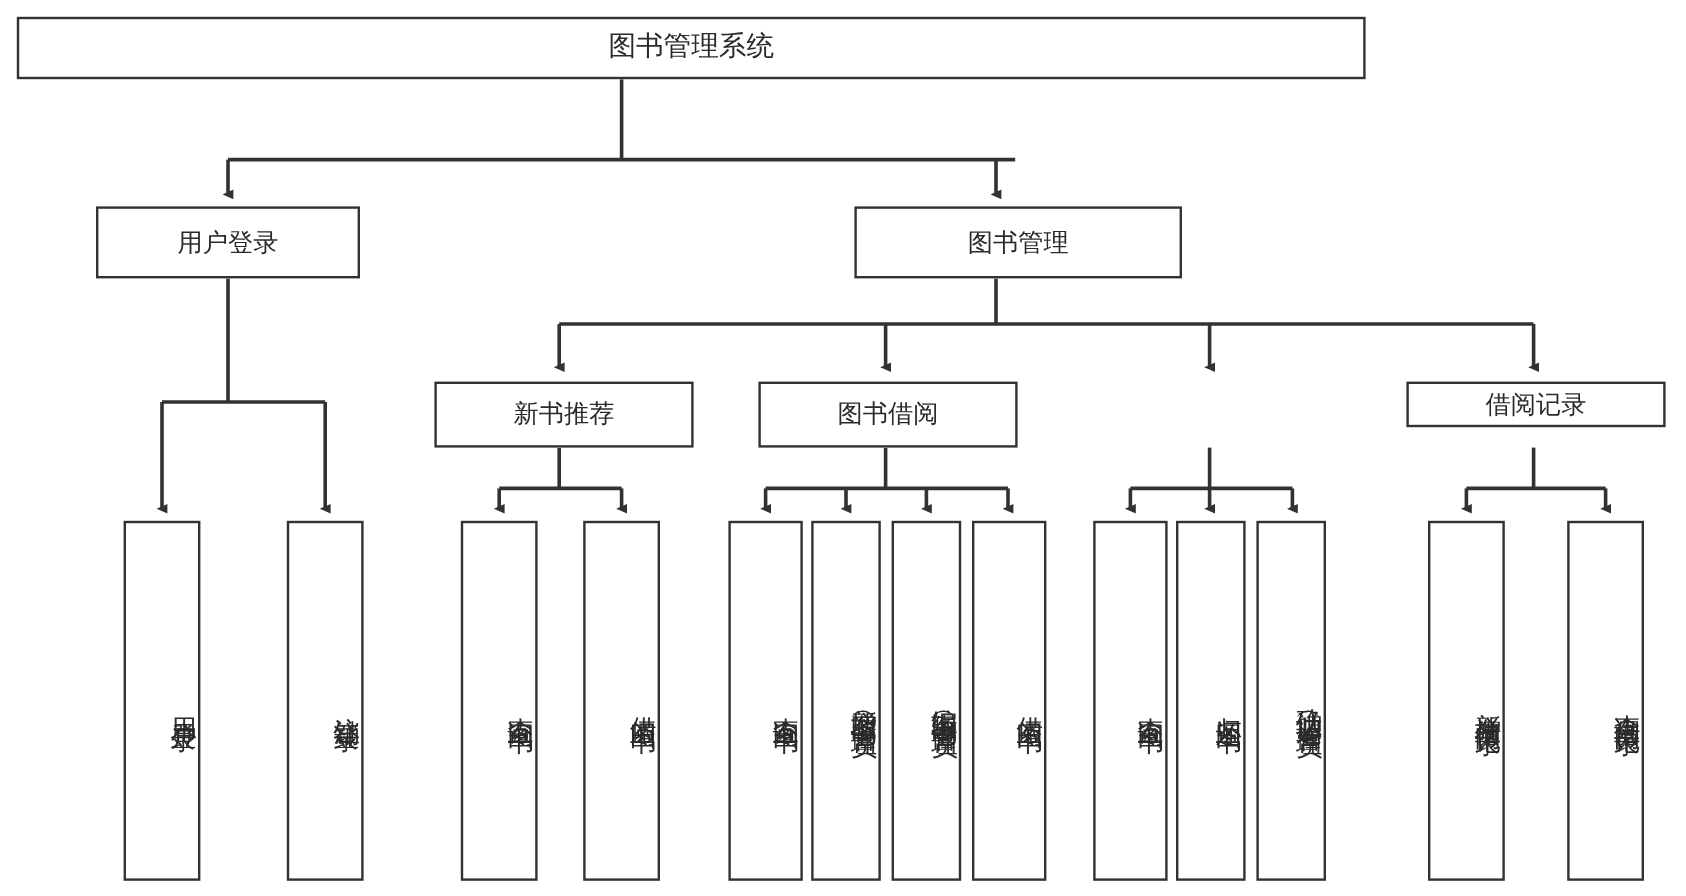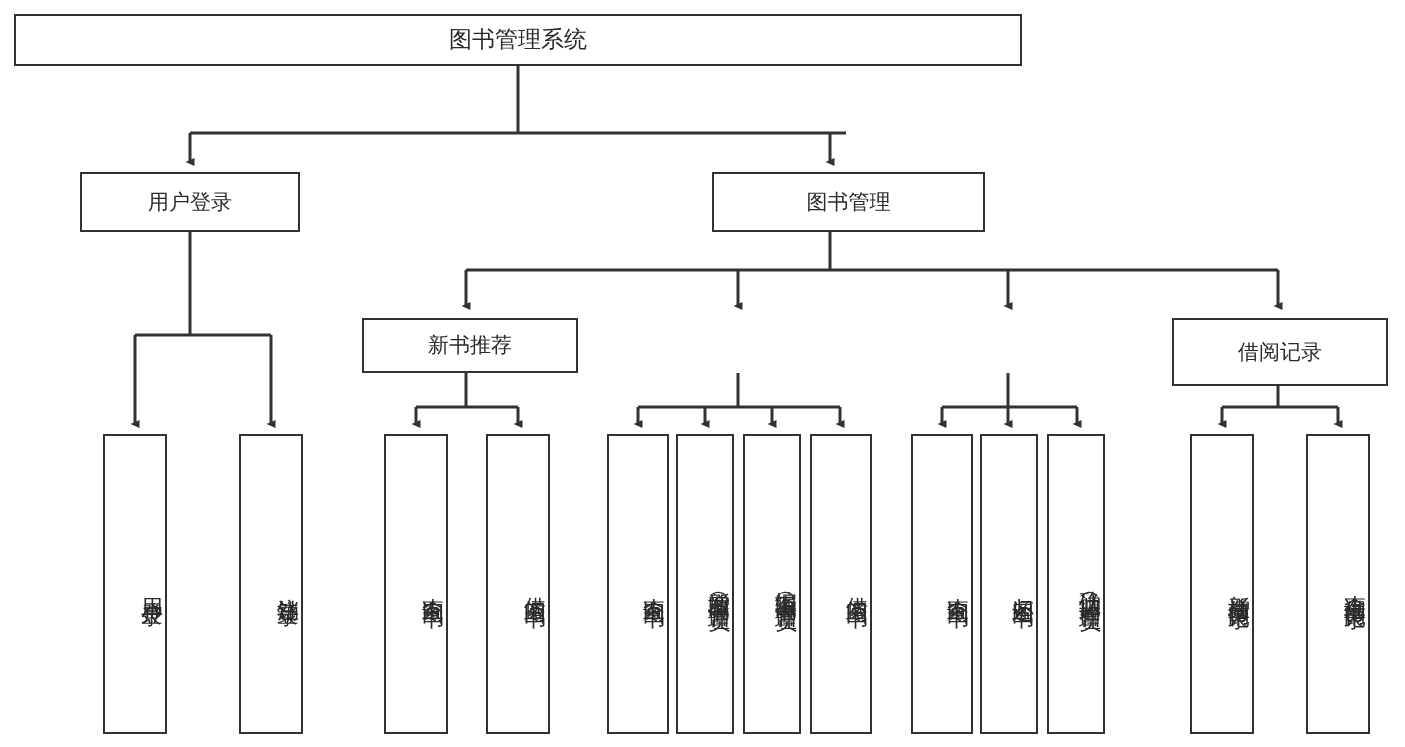--- a/index.html
+++ b/index.html
@@ -117,35 +117,38 @@
       <path d="M1008,407 L1008,424" marker-end="url(#arrow)"></path>
       <path d="M1077,407 L1077,424" marker-end="url(#arrow)"></path>
 
       <path d="M1278,373 L1278,407"></path>
       <path d="M1222,407 L1338,407"></path>
       <path d="M1222,407 L1222,424" marker-end="url(#arrow)"></path>
       <path d="M1338,407 L1338,424" marker-end="url(#arrow)"></path>
     </g>
   </svg>
 
-  <div class="node root" style="left:14px; top:14px; width:1008px; height:52px;">
+  <div class="node root" style="left:14px; top:14px; width:1124px; height:52px;">
     <span class="label">图书管理系统</span>
   </div>
 
   <div class="node level1" style="left:80px; top:172px; width:220px; height:60px;">
     <span class="label">用户登录</span>
   </div>
   <div class="node level1" style="left:712px; top:172px; width:273px; height:60px;">
     <span class="label">图书管理</span>
   </div>
 
   <div class="node level2" style="left:362px; top:318px; width:216px; height:55px;">
     <span class="label">新书推荐</span>
   </div>
-  <div class="node level2" style="left:1172px; top:318px; width:216px; height:68px;">
+  <div class="node level2" style="left:632px; top:318px; width:216px; height:55px;">
+    <span class="label">图书借阅</span>
+  </div>
+  <div class="node level2" style="left:1172px; top:318px; width:216px; height:38px;">
     <span class="label">借阅记录</span>
   </div>
 
   <div class="node leaf" style="left:103px; top:434px; width:64px; height:300px;">
     <span class="label">用户登录</span>
   </div>
   <div class="node leaf" style="left:239px; top:434px; width:64px; height:300px;">
     <span class="label">注销登录</span>
   </div>
 

